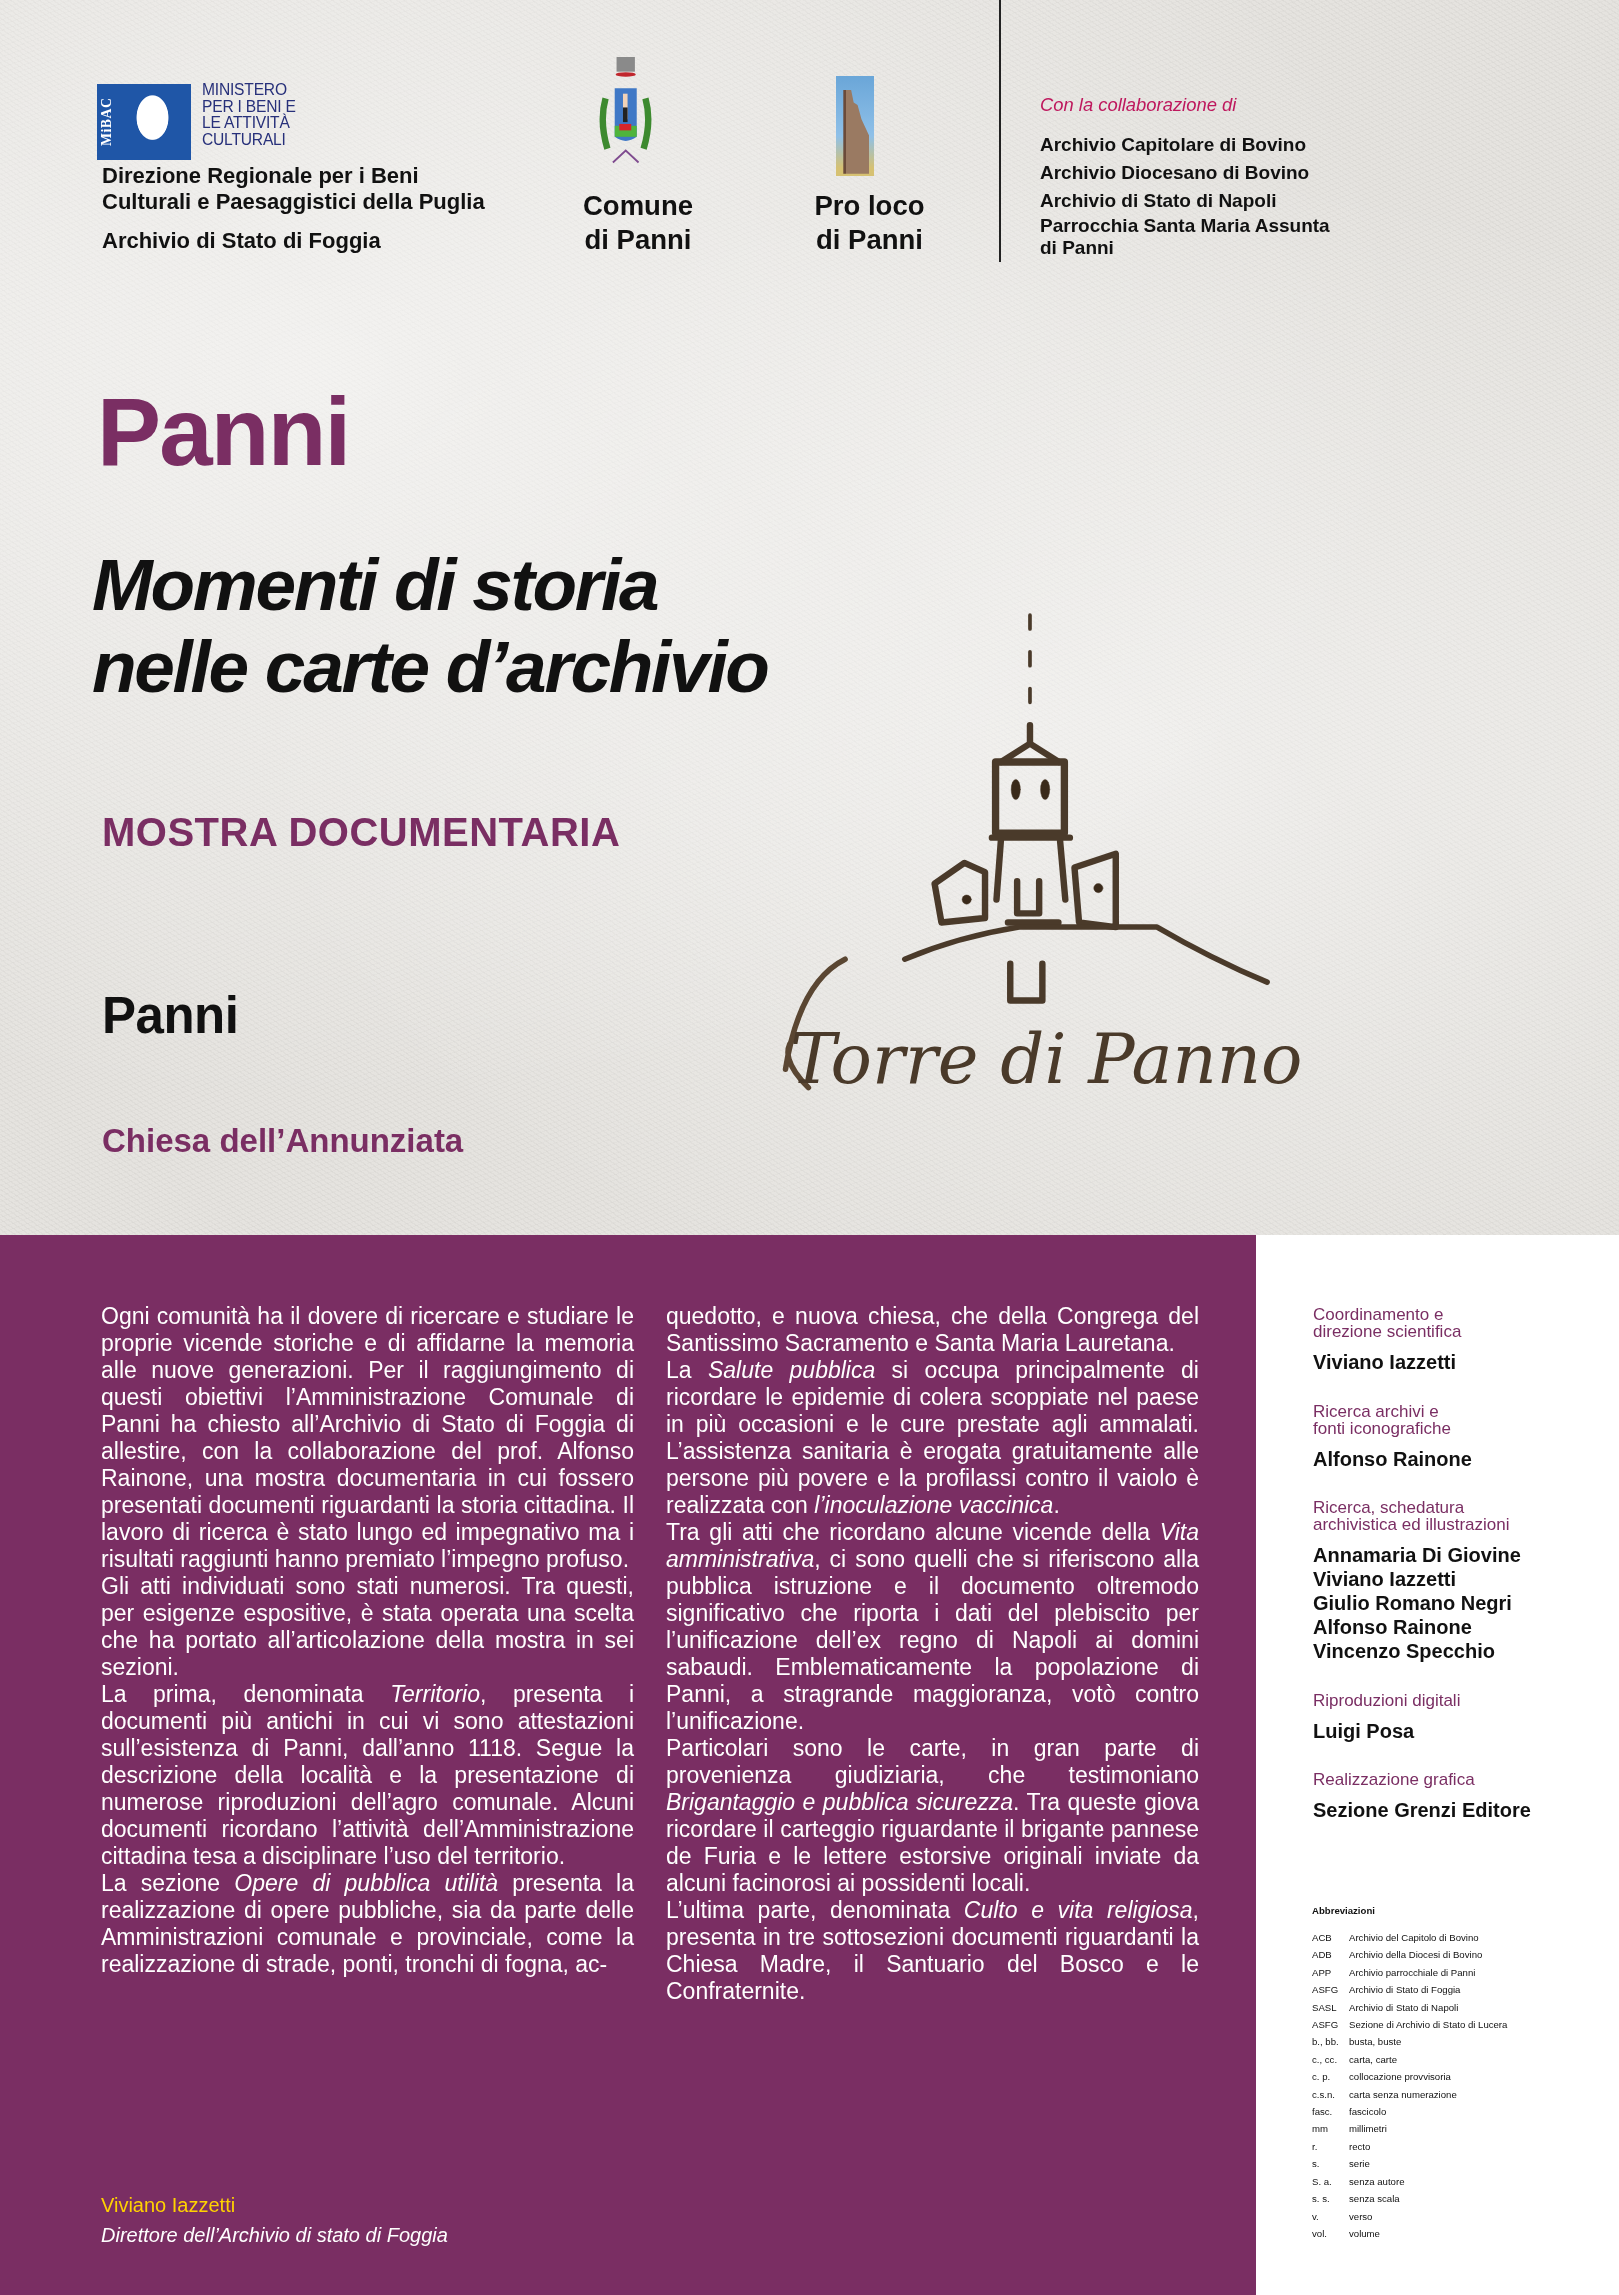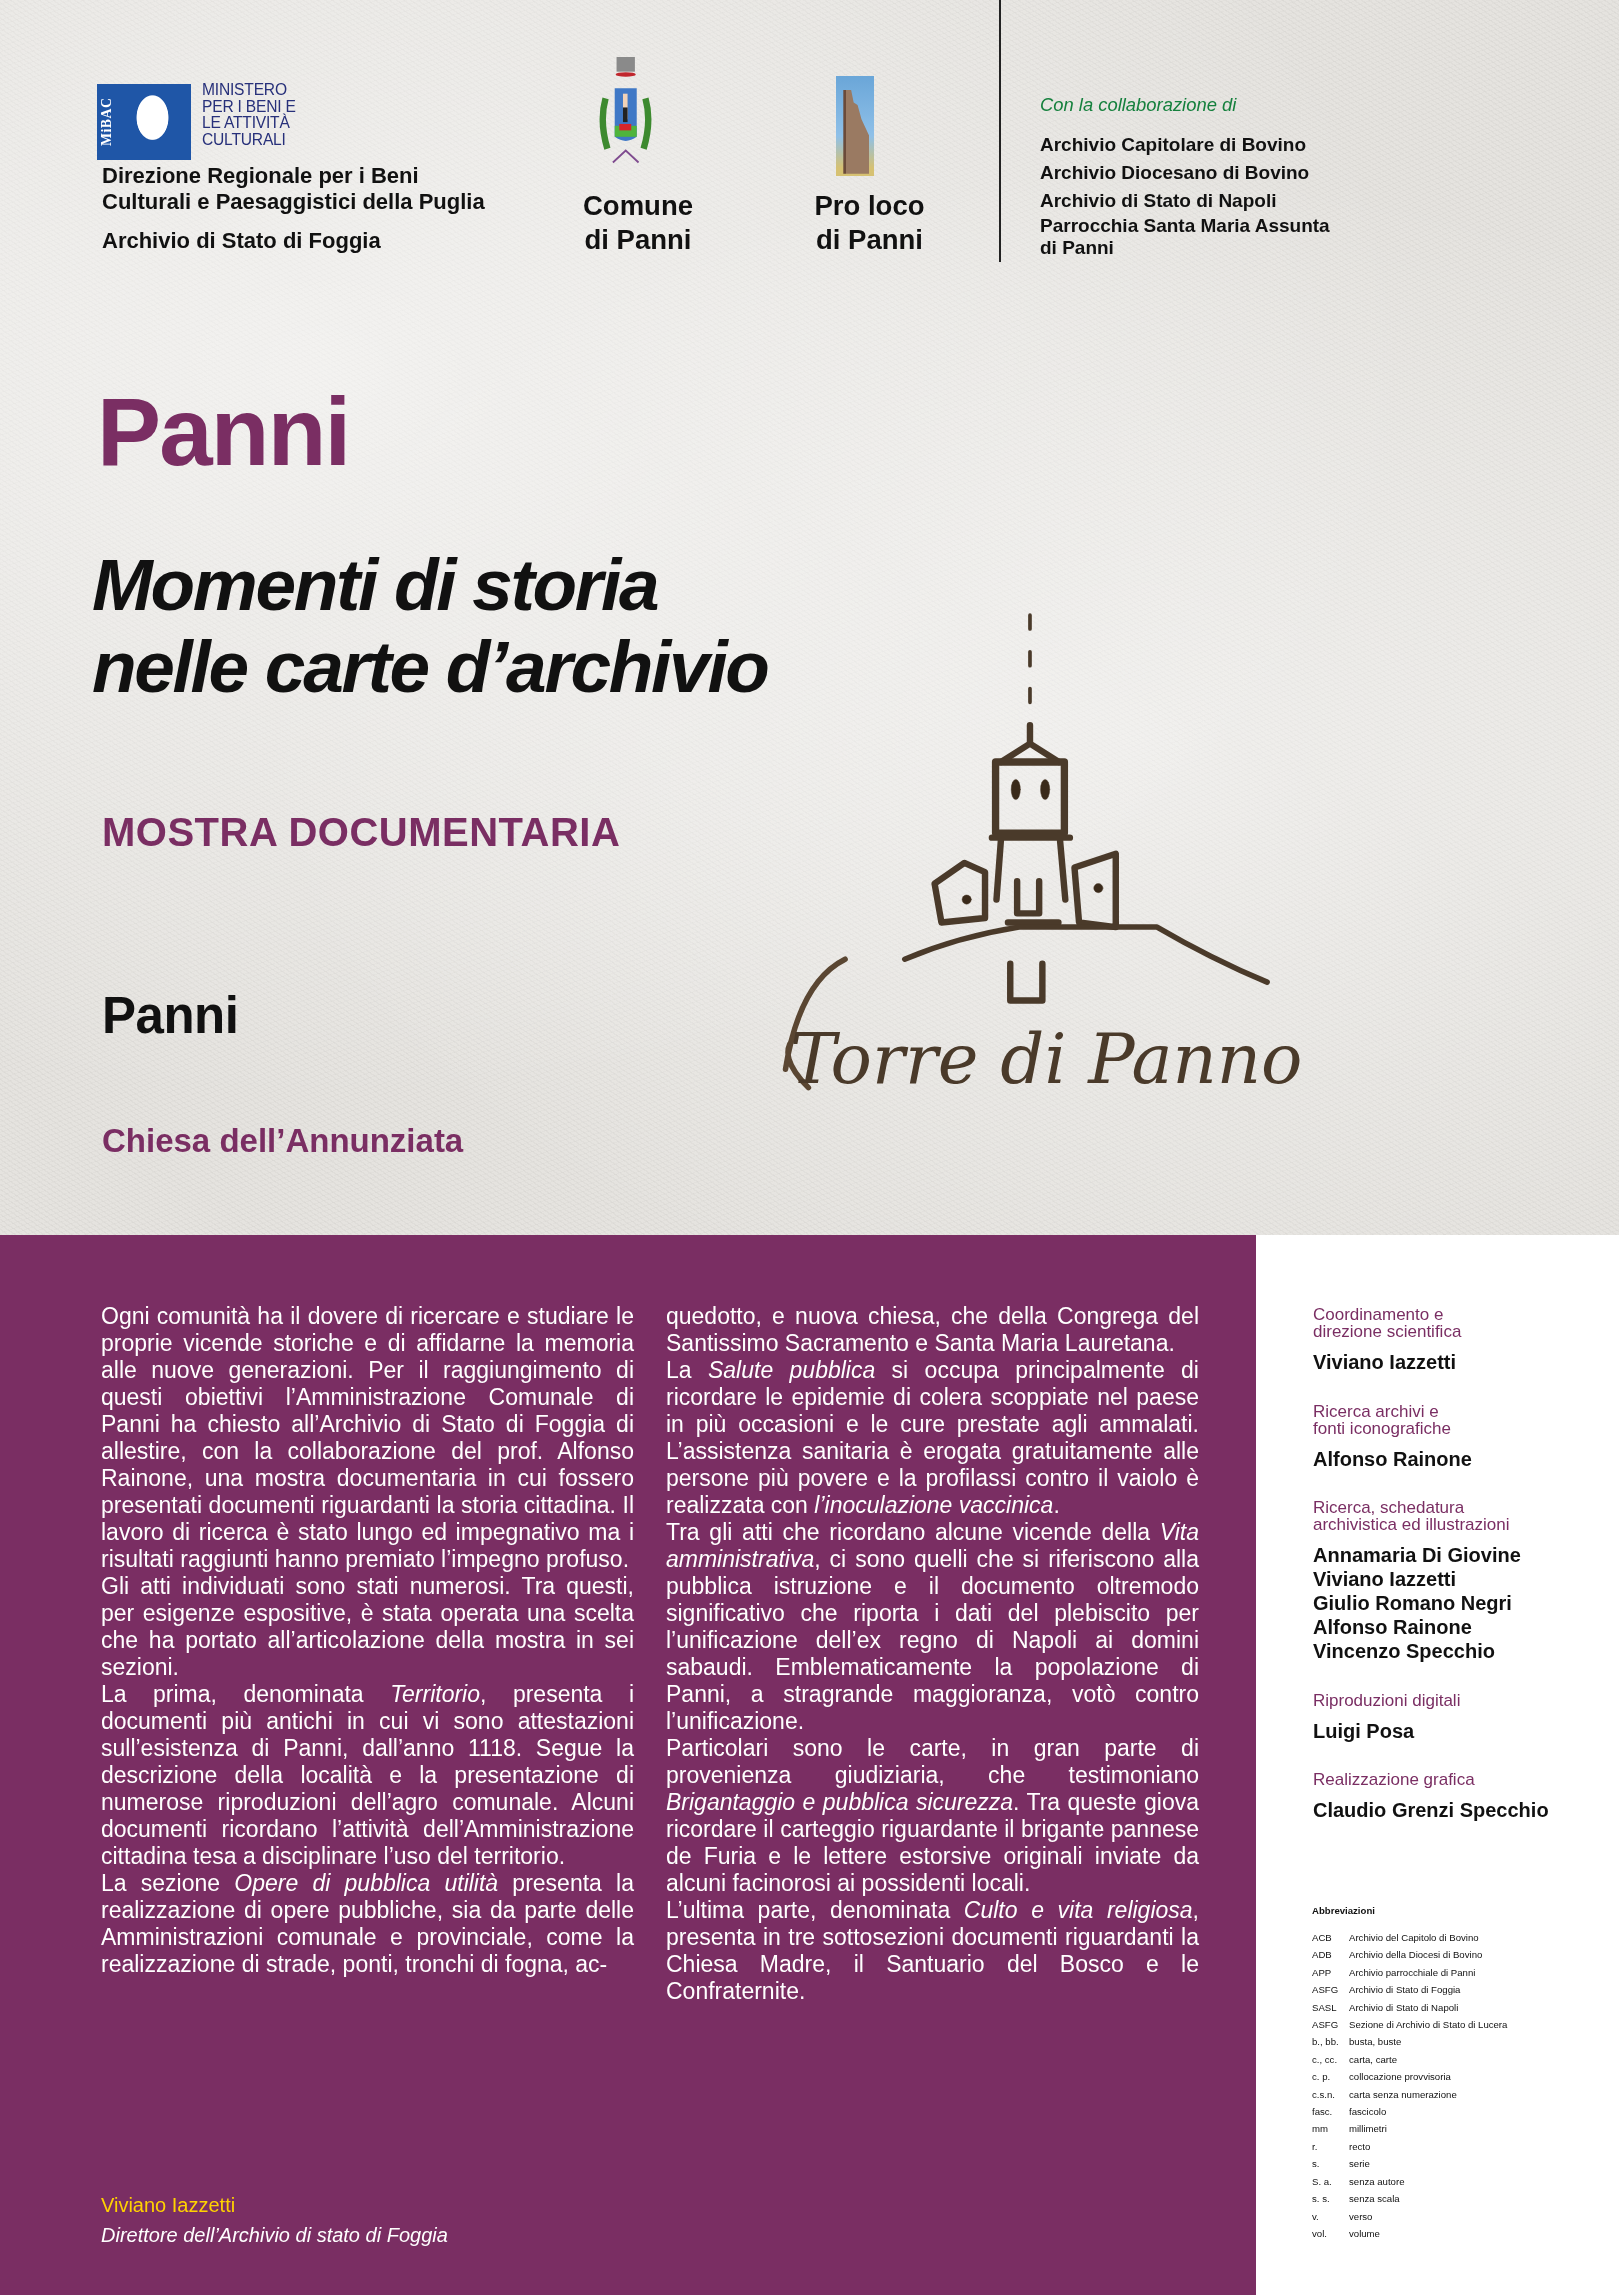--- a/index.html
+++ b/index.html
@@ -31,21 +31,21 @@
   .tower{left:836px;top:76px;width:38px;height:100px;
      background:linear-gradient(180deg,#6aa6d8 0%, #8fc0e8 60%, #d6c172 92%);}
   .tower .wall{position:absolute;left:7.3px;top:13.8px;width:26px;height:84px;
      background:linear-gradient(90deg,#6b4b3a 0 10%, #9a7a62 10% 100%);
      clip-path:polygon(0 0,30% 0,40% 15%,55% 18%,70% 35%,100% 55%,100% 100%,0 100%);}
   .logo-label{font-family:"Liberation Sans",sans-serif;font-weight:bold;font-size:27.5px;
      line-height:34px;color:#111;text-align:center;}
   .comune-label{left:569px;top:189px;width:138px;}
   .proloco-label{left:787px;top:189px;width:165px;}
   .vline{left:999px;top:0px;width:1.8px;height:262px;background:#222;}
-  .collab-title{left:1040px;top:94px;color:#15803d;font-style:italic;
+  .collab-title{left:1040px;top:94px;color:#be185d;font-style:italic;
      font-family:"Liberation Sans",sans-serif;font-size:18.4px;}
   .collab-list{left:1040px;top:131px;font-family:"Liberation Sans",sans-serif;font-weight:bold;
      font-size:19px;line-height:28px;color:#111;}
   .collab-list .wrap{line-height:22px;}
   
   .title-main{left:97px;top:386px;color:#7a2e63;font-family:"Liberation Sans",sans-serif;
      font-weight:bold;font-size:96px;line-height:92px;letter-spacing:-1.8px;}
   .title-sub{left:92px;top:544px;color:#111;font-family:"Liberation Sans",sans-serif;
      font-weight:bold;font-style:italic;font-size:73px;line-height:82px;letter-spacing:-2.3px;}
   .kicker{left:102px;top:810px;color:#7a2e63;font-family:"Liberation Sans",sans-serif;
@@ -220,21 +220,21 @@
       </div>
     <div class="names">
         <div>Luigi Posa</div>
       </div>
   </div>
   <div class="cred">
     <div class="role">
         <div>Realizzazione grafica</div>
       </div>
     <div class="names">
-        <div>Claudio Grenzi Specchio</div>
+        <div>Sezione Grenzi Editore</div>
       </div>
   </div>
 </div>
 
 <div class="abs abbr">
   <div class="h">Abbreviazioni</div>
   <div id="abbr-rows">
       <div class="row">
         <span class="k">ACB</span>
         <span>Archivio del Capitolo di Bovino</span>

